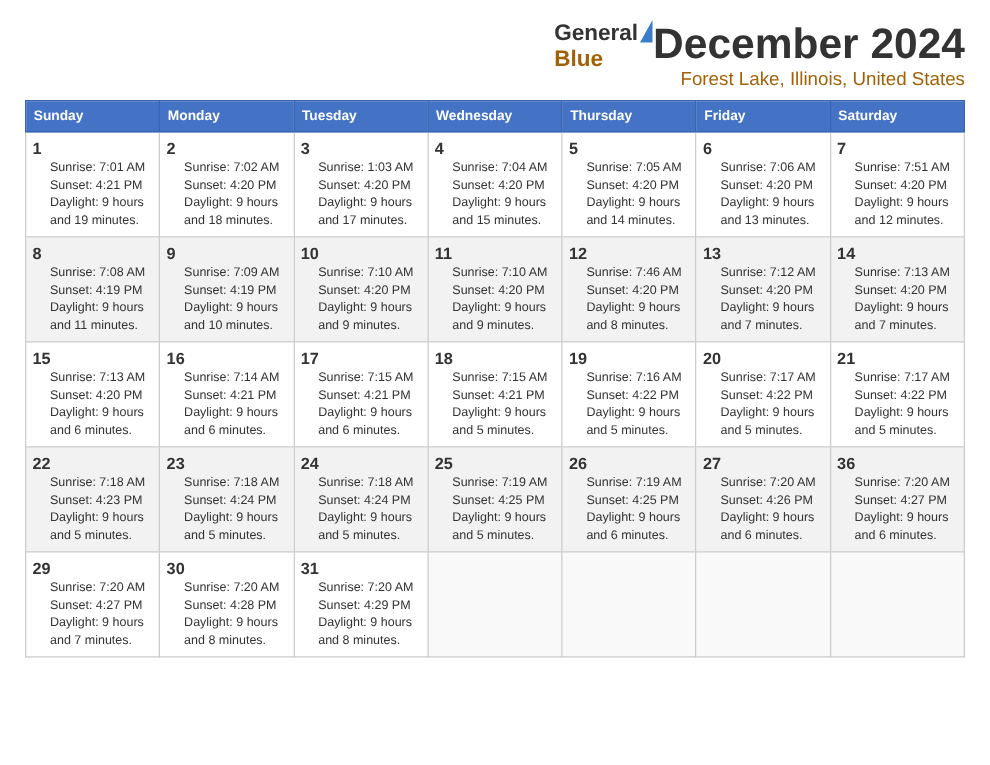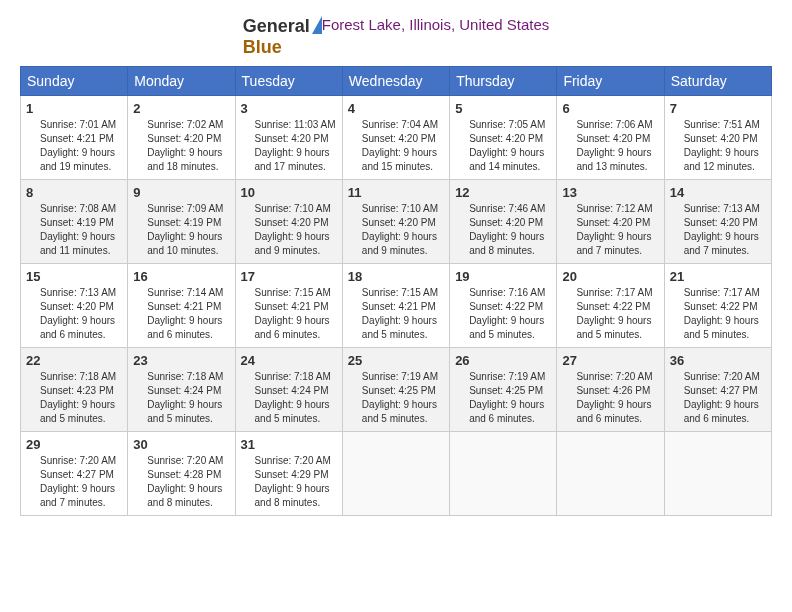--- a/index.html
+++ b/index.html
@@ -5,21 +5,21 @@
     * { box-sizing: border-box; margin: 0; padding: 0; }
     body {
       font-family: Arial, sans-serif;
       background: #fff;
       width: 792px;
       min-height: 612px;
       padding: 16px 20px;
     }
     .header-area {
       display: flex;
-      justify-content: center;
+      justify-content: flex-end;
       align-items: flex-start;
       margin-bottom: 8px;
     }
     .logo {
       display: flex;
       flex-direction: column;
       align-items: flex-start;
     }
     .logo-text-general {
       font-size: 18px;
@@ -38,34 +38,34 @@
     .title-area {
       text-align: right;
     }
     .month-title {
       font-size: 34px;
       font-weight: bold;
       color: #333;
     }
     .location-subtitle {
       font-size: 15px;
-      color: #701a75;
+      color: #a16207;
     }
     .calendar-table {
       width: 100%;
       border-collapse: collapse;
       border: 1px solid #ccc;
     }
     .calendar-table th {
       background-color: #4472c4;
       color: #fff;
       text-align: left;
       padding: 6px 6px;
-      font-size: 14px;
-      font-weight: normal;
+      font-size: 11px;
+      font-weight: bold;
       border: 1px solid #3a63b0;
     }
     .calendar-table td {
       vertical-align: top;
       padding: 5px 5px;
       border: 1px solid #ccc;
       font-size: 10.5px;
       color: #333;
       width: 14.28%;
       min-height: 80px;
@@ -110,20 +110,21 @@
 
 <div class="header-area">
   <div class="logo">
     <div class="logo-line">
       <span class="logo-text-general">General</span>
       <span class="logo-arrow"></span>
     </div>
     <span class="logo-text-blue">Blue</span>
   </div>
   <div class="title-area">
+    <div class="month-title">December 2024</div>
     <div class="location-subtitle">Forest Lake, Illinois, United States</div>
   </div>
 </div>
 
 <table class="calendar-table">
   <thead>
     <tr>
     <th>Sunday</th>
         <th>Monday</th>
         <th>Tuesday</th>
@@ -147,21 +148,21 @@
           <span class="day-number">2</span>
           <div class="day-info">
             <span>Sunrise: 7:02 AM</span><br>
             <span>Sunset: 4:20 PM</span><br>
             <span>Daylight: 9 hours and 18 minutes.</span>
           </div>
         </td>
         <td>
           <span class="day-number">3</span>
           <div class="day-info">
-            <span>Sunrise: 11:03 AM</span><br>
+            <span>Sunrise: 1:03 AM</span><br>
             <span>Sunset: 4:20 PM</span><br>
             <span>Daylight: 9 hours and 17 minutes.</span>
           </div>
         </td>
         <td>
           <span class="day-number">4</span>
           <div class="day-info">
             <span>Sunrise: 7:04 AM</span><br>
             <span>Sunset: 4:20 PM</span><br>
             <span>Daylight: 9 hours and 15 minutes.</span>

